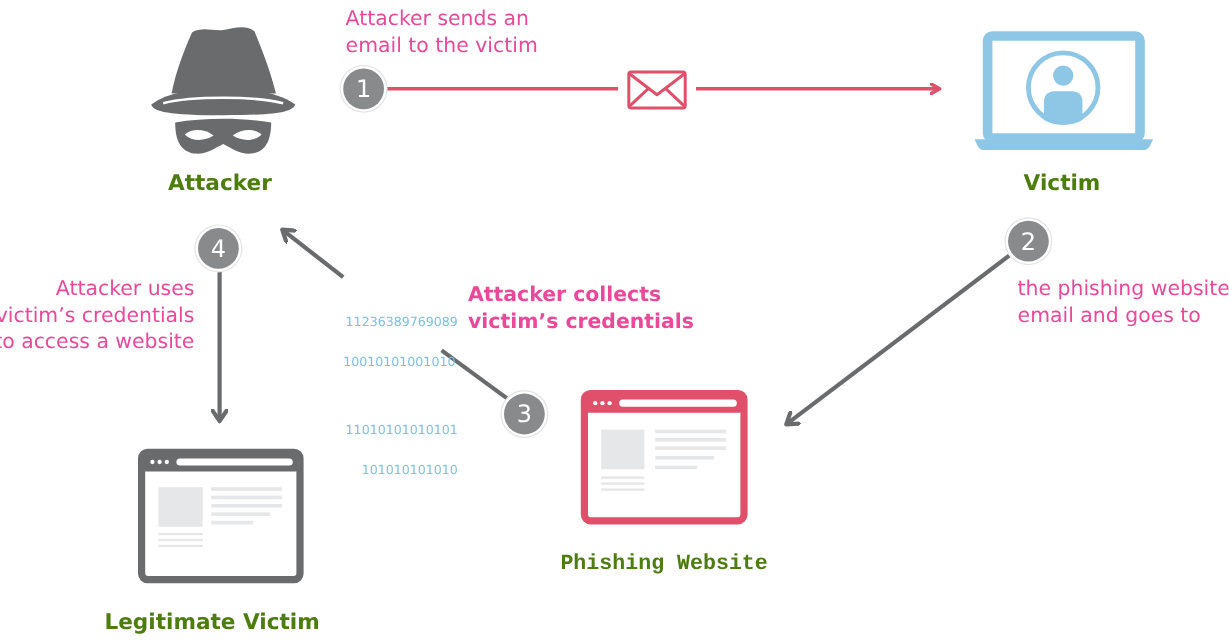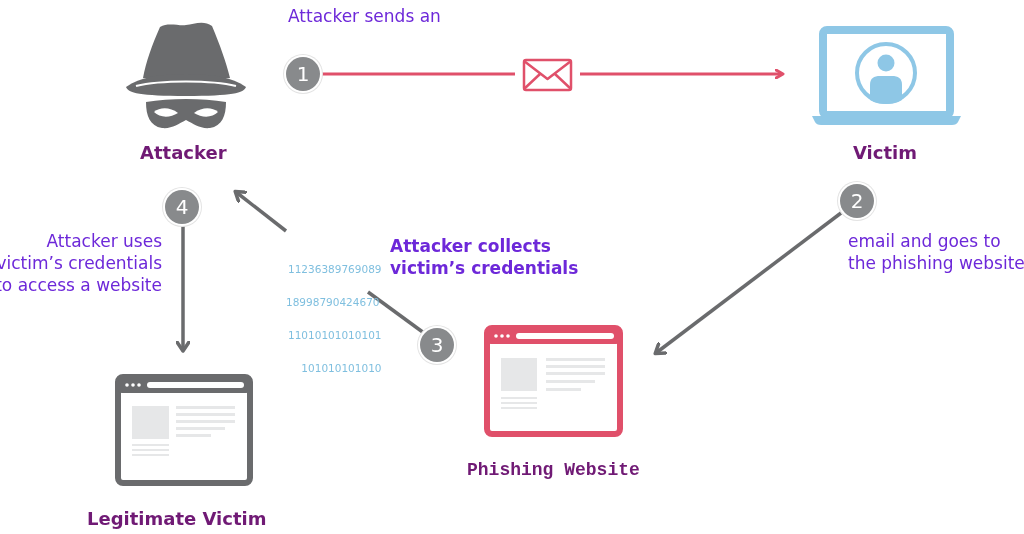--- a/index.html
+++ b/index.html
@@ -1,20 +1,20 @@
 <!DOCTYPE html>
 <html><head>
 <meta charset="utf-8">
 <style>
   html, body { margin: 0; padding: 0; background: #ffffff; }
   body { width: 1024px; height: 534px; position: relative; overflow: hidden;
          font-family: "DejaVu Sans", "Liberation Sans", sans-serif; color: #6d6e70; }
   svg.canvas { position: absolute; left: 0; top: 0; width: 1024px; height: 534px; }
-  .lbl { position: absolute; font-size: 17px; line-height: 22px; color: #6d28d9; white-space: nowrap; }
-  .bold { font-weight: bold; font-size: 18px; color: #701a75; }
+  .lbl { position: absolute; font-size: 17px; line-height: 22px; color: #ec4899; white-space: nowrap; }
+  .bold { font-weight: bold; font-size: 18px; color: #4d7c0f; }
   .right { text-align: right; }
   .binary { position: absolute; font-family: "DejaVu Sans", sans-serif; font-size: 10.5px;
             line-height: 11px; color: #7fbfdf; white-space: pre; }
   .step { position: absolute; width: 34px; height: 34px; border-radius: 50%;
           background: #888a8c; color: #fff; font-size: 20px; line-height: 34px; text-align: center;
           box-shadow: 0 0 0 2px #ffffff, 0 0 0 3px #e4e4e4; }
 </style>
 </head>
 <body>
 
@@ -103,33 +103,34 @@
 <div class="lbl bold" style="left:467px; top:459px;font-family:Liberation Mono, monospace;">Phishing Website</div>
 <div class="lbl bold" style="left:87px; top:508px;">Legitimate Victim</div>
 
 <div class="step" style="left:286px; top:57px;">1</div>
 <div class="step" style="left:840px; top:184px;">2</div>
 <div class="step" style="left:420px; top:328px;">3</div>
 <div class="step" style="left:165px; top:190px;">4</div>
 
 <div class="lbl" style="left:288px; top:5px;">
   <div>Attacker sends an</div>
+  <div>email to the victim</div>
 </div>
 <div class="lbl" style="left:848px; top:230px;">
+  <div>the phishing website</div>
   <div>email and goes to</div>
-  <div>the phishing website</div>
 </div>
 <div class="lbl" style="left:390px; top:235px;font-weight:bold;">
   <div>Attacker collects</div>
   <div>victim’s credentials</div>
 </div>
 <div class="lbl right" style="right:862px; top:230px;">
   <div>Attacker uses</div>
   <div>victim’s credentials</div>
   <div>to access a website</div>
 </div>
 
 <div class="binary" style="left:286px; top:242px;">
   <div style="padding-left:2px;">11236389769089</div>
-  <div>18998790424670</div>
-  <div style="padding-left:2px;">11010101010101</div>
+  <div>10010101001010</div>
+  <div style="padding-left:2px;margin-top:24px;">11010101010101</div>
   <div style="padding-left:2px;text-align:right;">101010101010</div>
 </div>
 
 </body></html>

